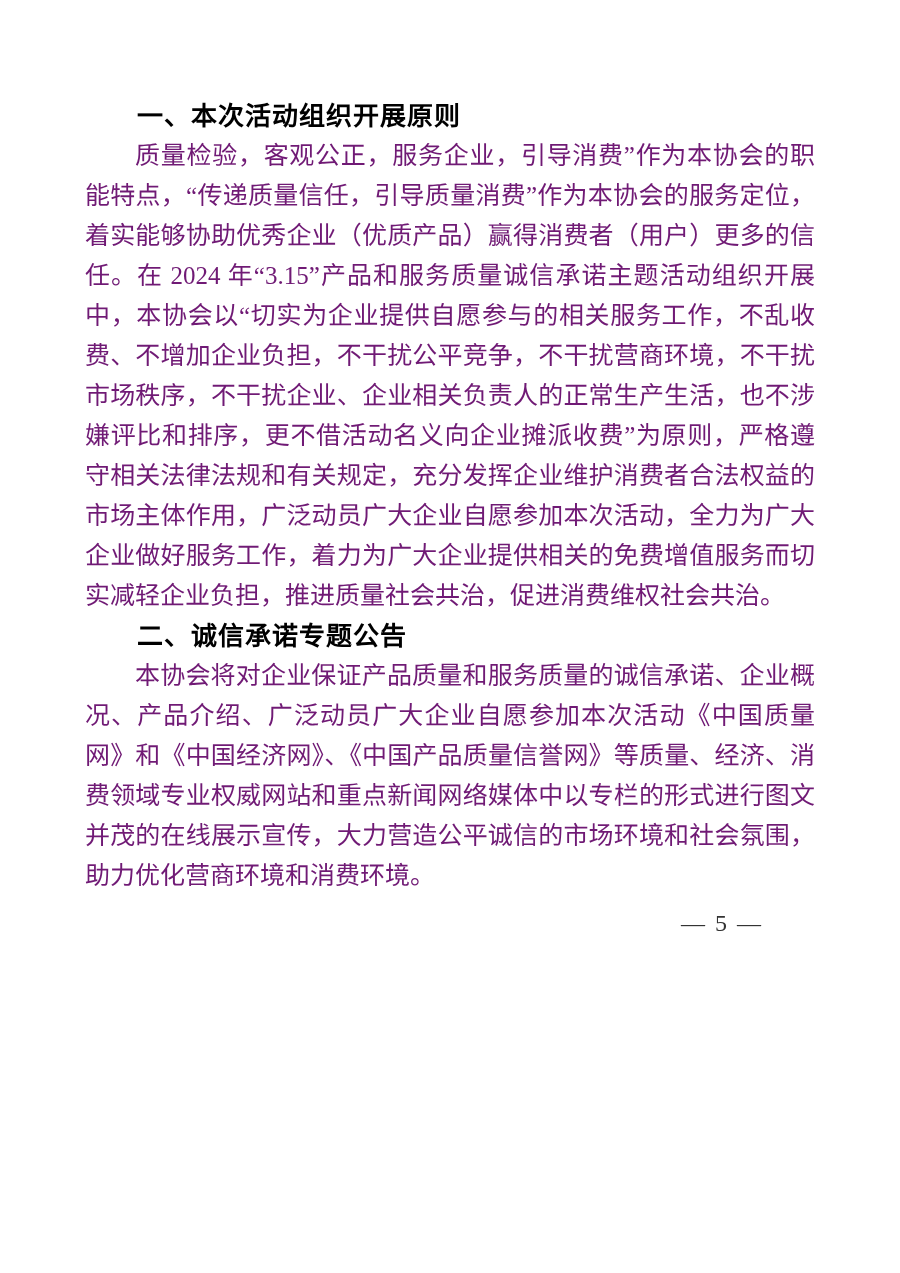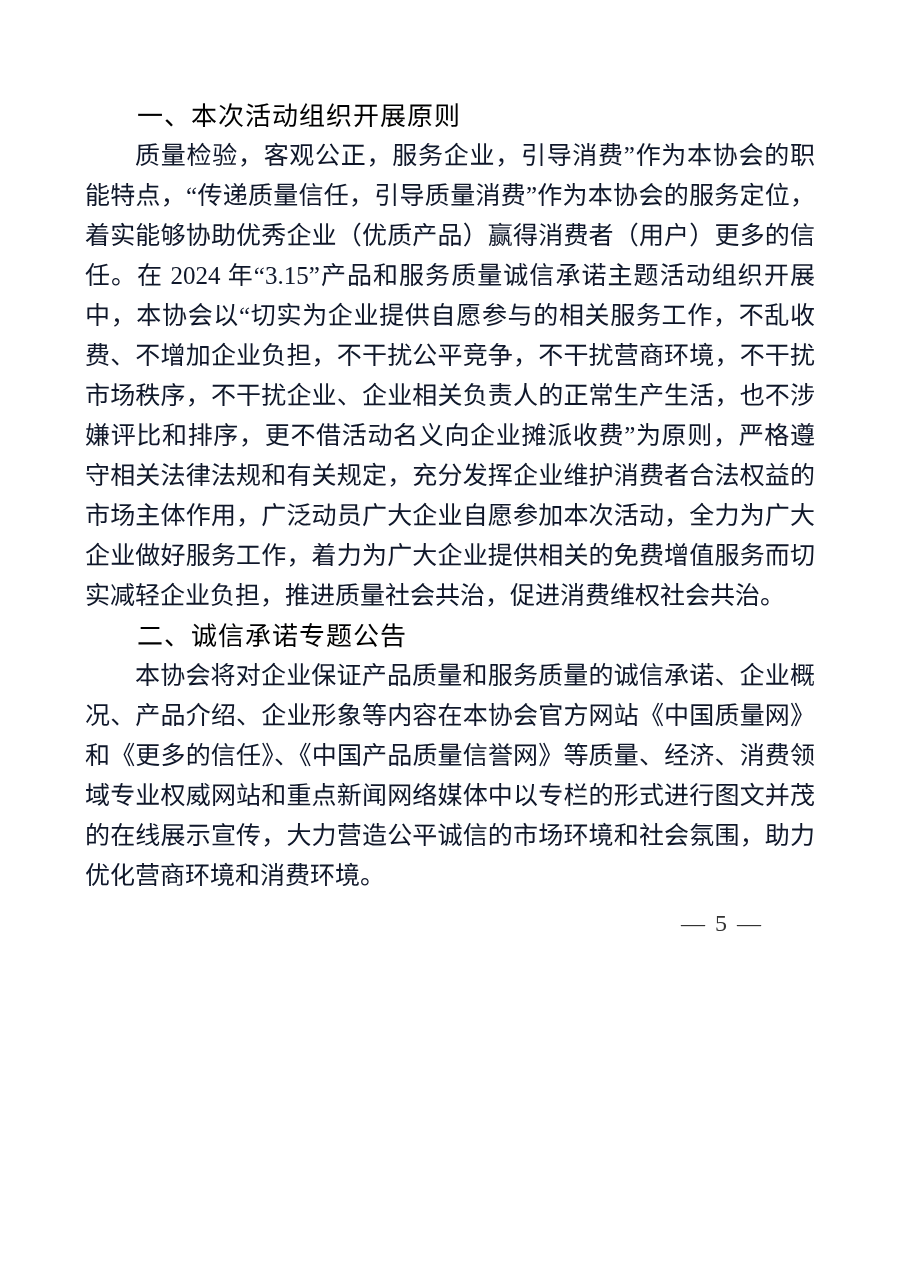--- a/index.html
+++ b/index.html
@@ -18,36 +18,36 @@
     padding: 96px 85px 0 85px;
     color: #1c1c1c;
     overflow: hidden;
   }
   .section {
     margin: 0;
   }
   .heading {
     font-family: "Liberation Sans", "DejaVu Sans", sans-serif;
     font-size: 26px;
-    font-weight: normal;
+    font-weight: bold;
     color: #000000;
     line-height: 40px;
     margin: 0;
     text-indent: 2em;
     letter-spacing: 1px;
   }
   .para {
     font-family: "Liberation Serif", "DejaVu Serif", serif;
     font-size: 25px;
     line-height: 40px;
     margin: 0;
     text-indent: 2em;
     text-align: justify;
     text-justify: inter-ideograph;
-    color: #0f172a;
+    color: #701a75;
   }
   .footer {
     margin-top: 14px;
     text-align: right;
     padding-right: 52px;
     font-family: "Liberation Serif", "DejaVu Serif", serif;
     font-size: 24px;
     color: #333333;
     letter-spacing: 2px;
   }
@@ -60,20 +60,20 @@
   <section class="section">
     <h2 class="heading">一、本次活动组织开展原则</h2>
     <p class="para">质量检验，客观公正，服务企业，引导消费”作为本协会的职能特点，“传递质量信任，引导质量消费”作为本协会的服务定位，着实能够协助优秀企业（优质产品）赢得消费者（用户）更多的信任。在 2024 年“3.15”产品和服务质量诚信承诺主题活动组织开展中，本协会以“切实为企业提供自愿参与的相关服务工作，不乱收费、不增加企业负担，不干扰公平竞争，不干扰营商环境，不干扰市场秩序，不干扰企业、企业相关负责人的正常生产生活，也不涉嫌评比和排序，更不借活动名义向企业摊派收费”为原则，严格遵守相关法律法规和有关规定，充分发挥企业维护消费者合法权益的市场主体作用，广泛动员广大企业自愿参加本次活动，全力为广大企业做好服务工作，着力为广大企业提供相关的免费增值服务而切实减轻企业负担，推进质量社会共治，促进消费维权社会共治。</p>
   </section>
 
   <section class="section">
     <h2 class="heading">二、诚信承诺专题公告</h2>
   </section>
 
   <section class="section">
-    <p class="para">本协会将对企业保证产品质量和服务质量的诚信承诺、企业概况、产品介绍、企业形象等内容在本协会官方网站《中国质量网》和《更多的信任》、《中国产品质量信誉网》等质量、经济、消费领域专业权威网站和重点新闻网络媒体中以专栏的形式进行图文并茂的在线展示宣传，大力营造公平诚信的市场环境和社会氛围，助力优化营商环境和消费环境。</p>
+    <p class="para">本协会将对企业保证产品质量和服务质量的诚信承诺、企业概况、产品介绍、广泛动员广大企业自愿参加本次活动《中国质量网》和《中国经济网》、《中国产品质量信誉网》等质量、经济、消费领域专业权威网站和重点新闻网络媒体中以专栏的形式进行图文并茂的在线展示宣传，大力营造公平诚信的市场环境和社会氛围，助力优化营商环境和消费环境。</p>
   </section>
 
   <div class="footer">
     <span>— 5 —</span>
   </div>
 
 </div>
 
 </body></html>

